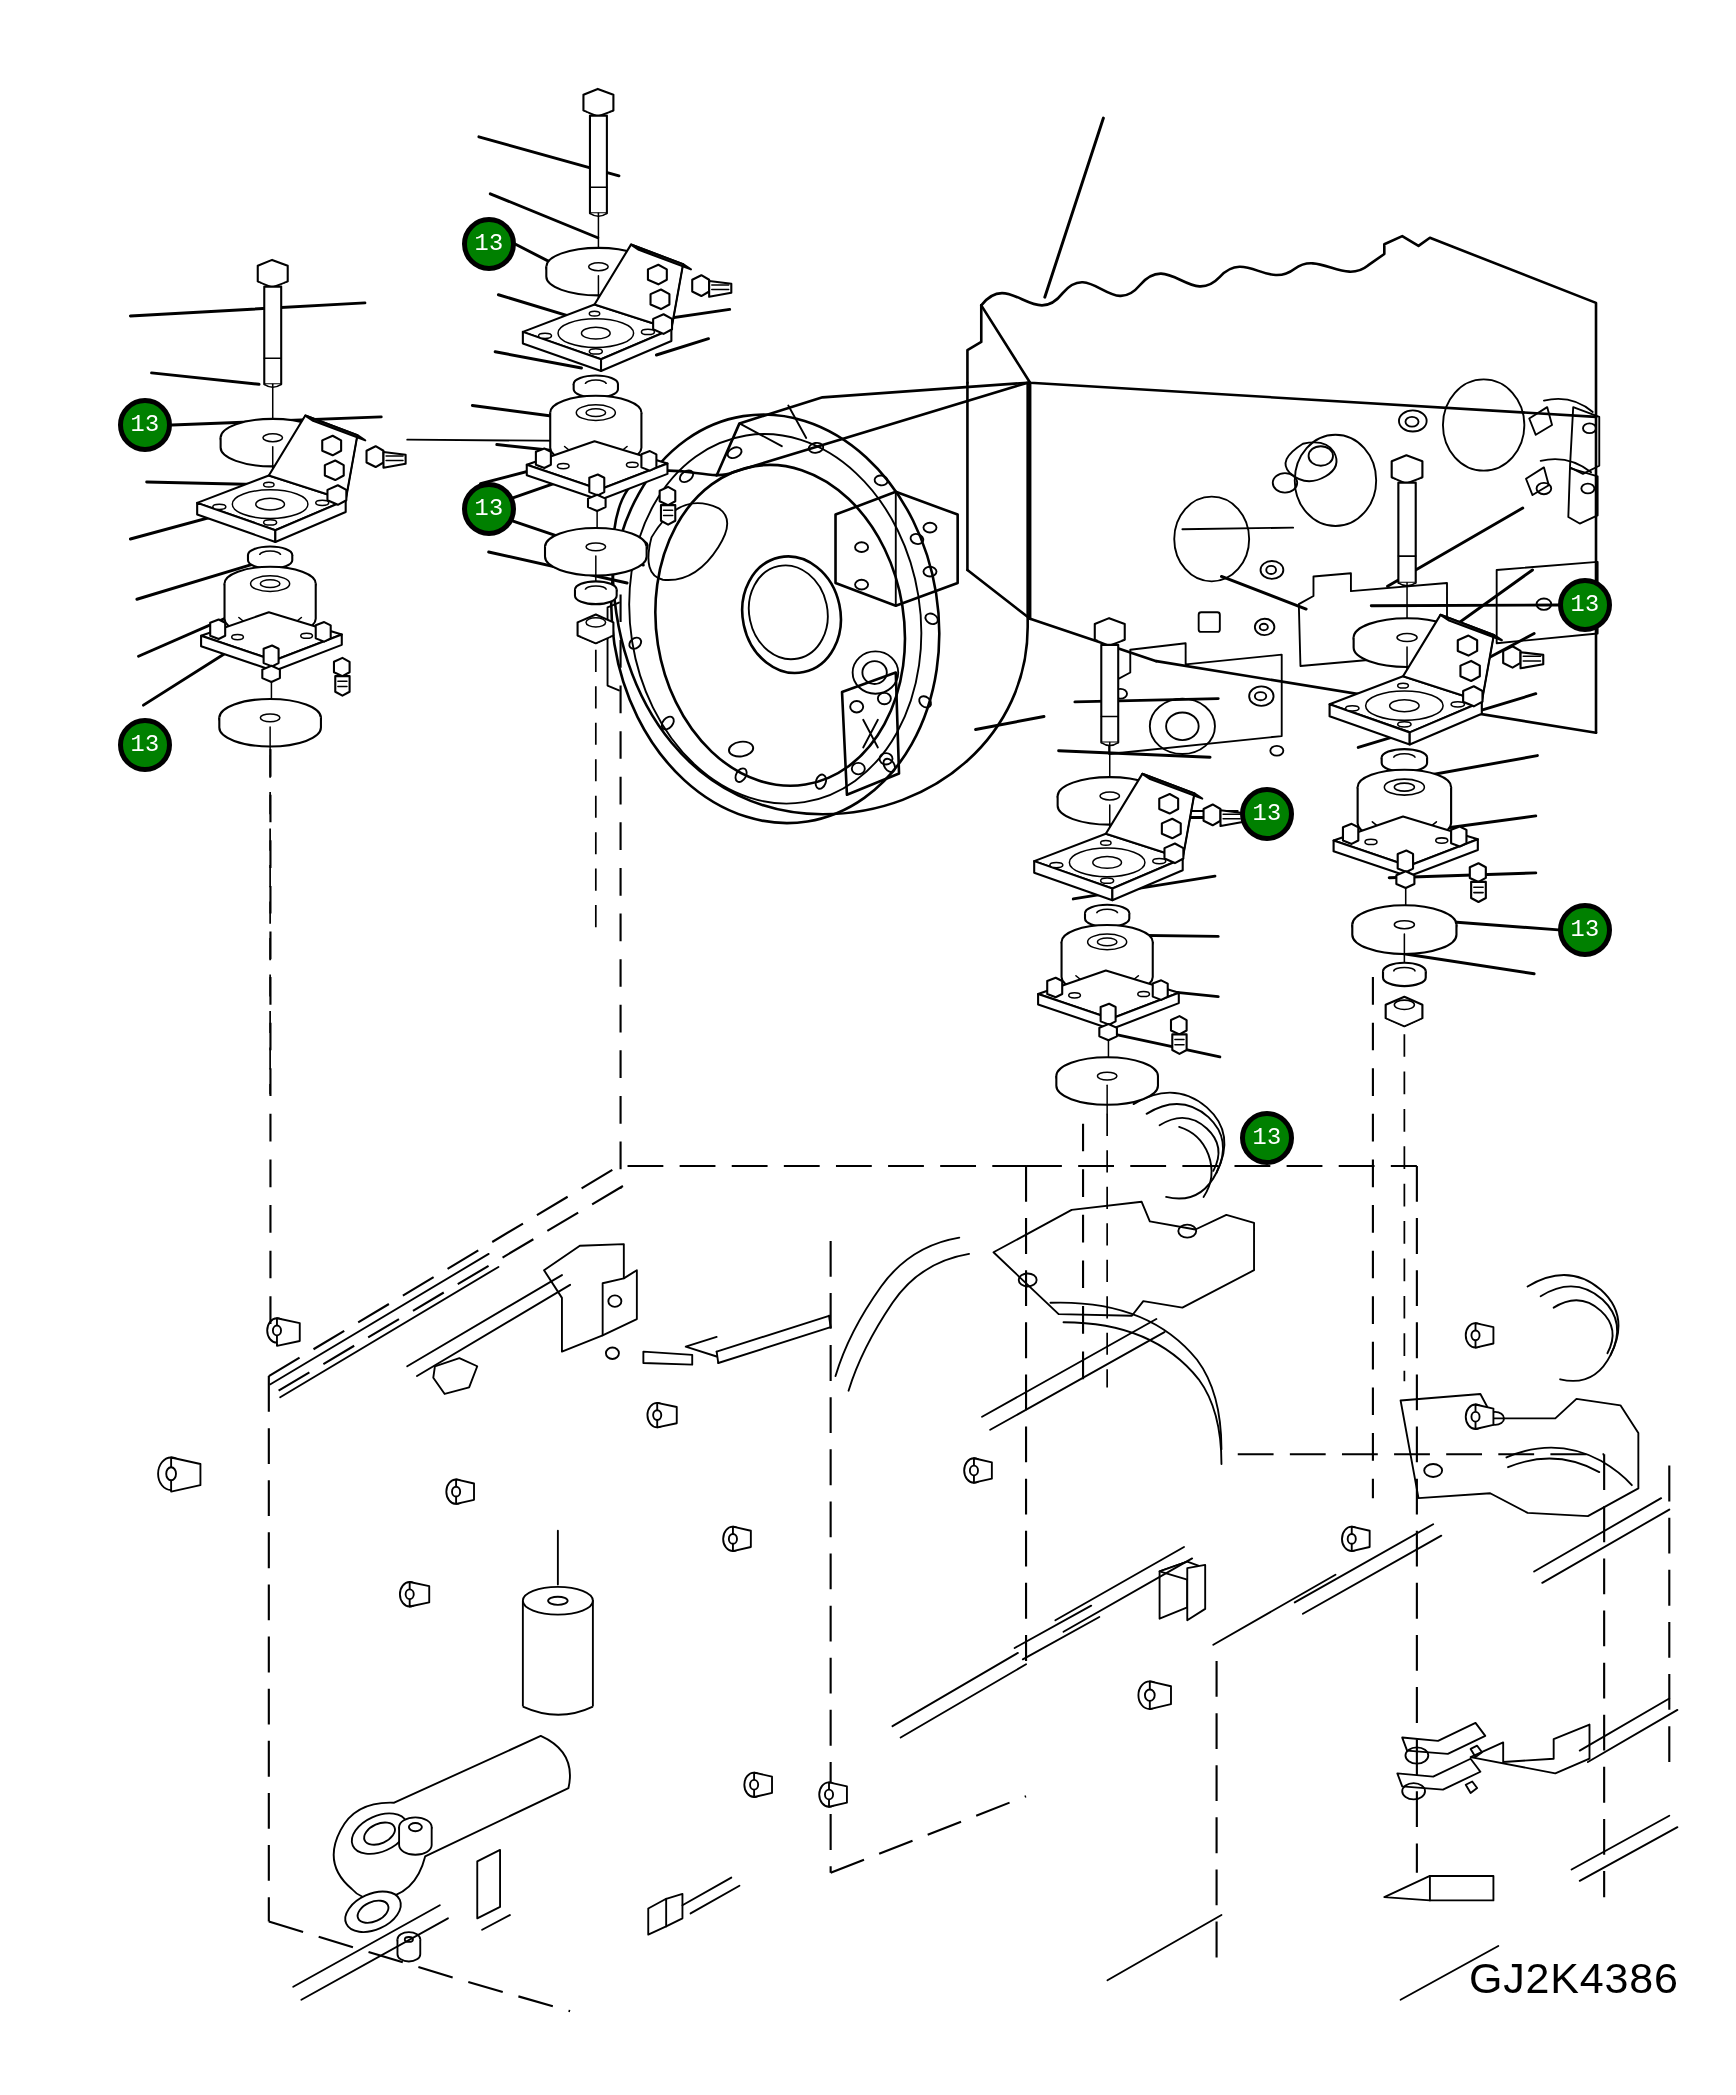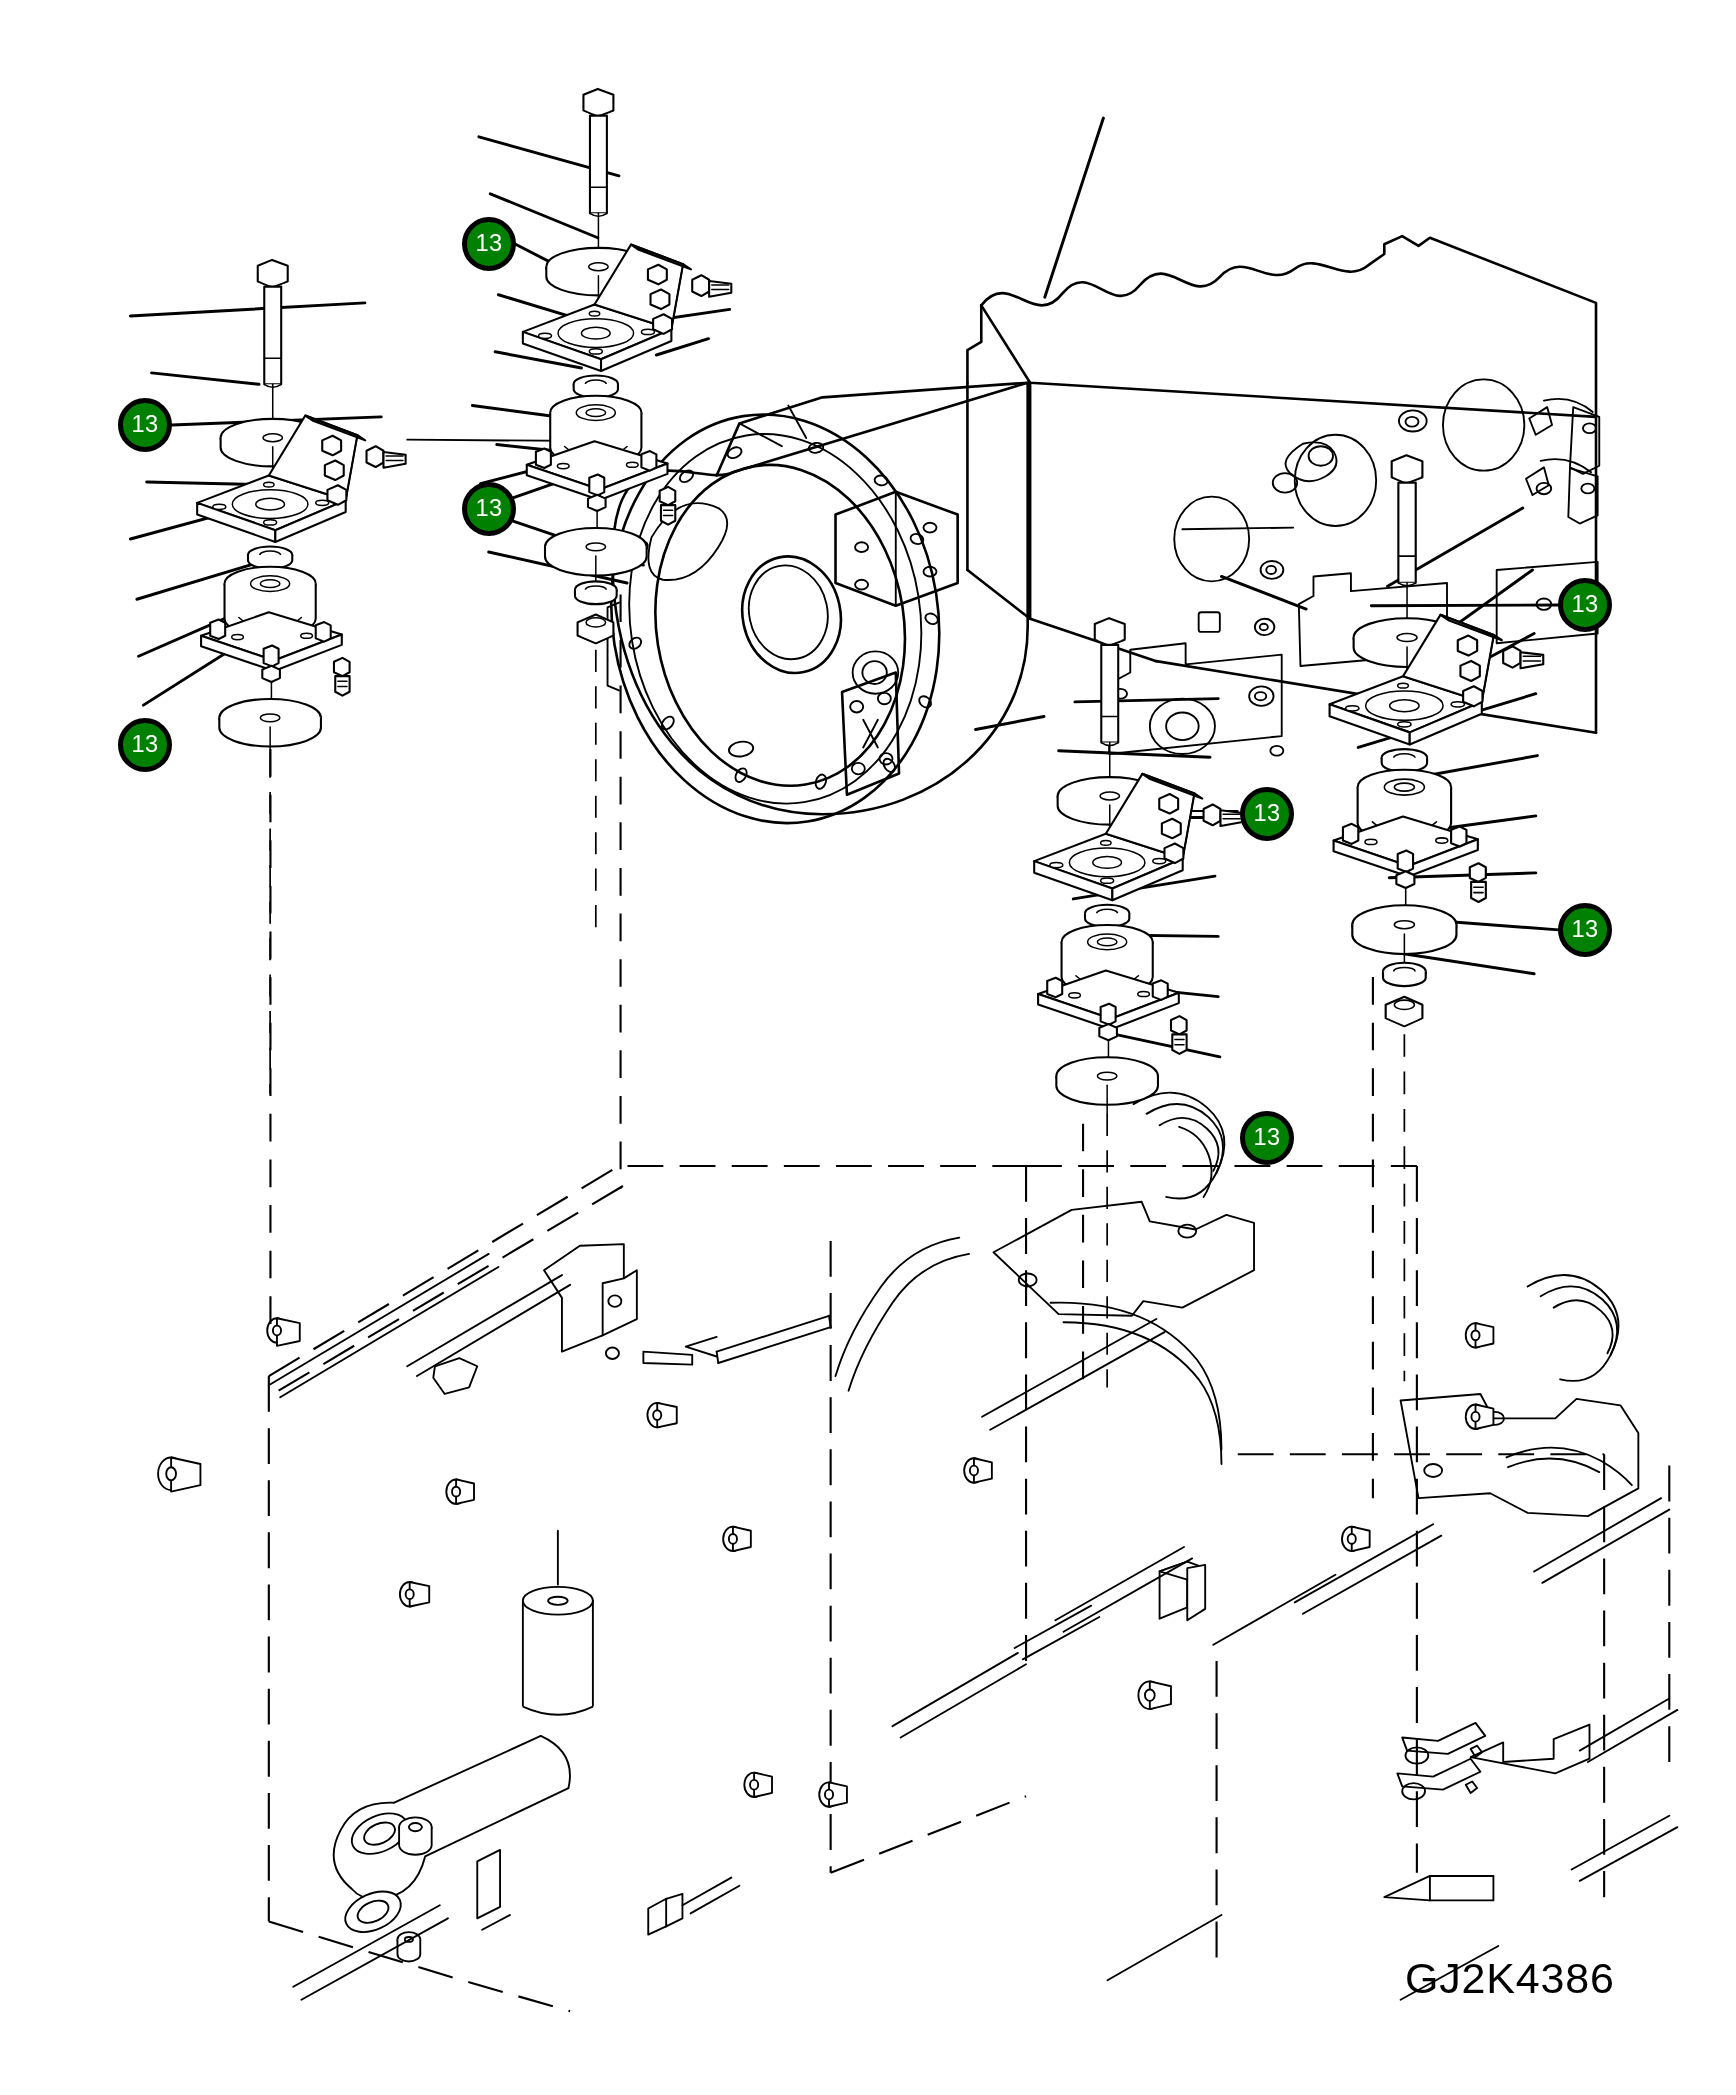--- a/index.html
+++ b/index.html
@@ -2,21 +2,21 @@
 <html style="font-size:13px"><head>
 <meta charset="utf-8">
 <title>Parts Diagram</title>
 <style>
   html,body{margin:0;padding:0;background:#ffffff;}
   body{font-family:"Liberation Sans","DejaVu Sans",sans-serif;}
   #stage{position:relative;width:1737px;height:2095px;background:#ffffff;overflow:hidden;}
   #art{position:absolute;left:0;top:0;width:1737px;height:2095px;}
   .badge{position:absolute;border-radius:50%;background:#008000;border:5.7px solid #000000;
          display:flex;align-items:center;justify-content:center;color:#ffffff;
-         font-family:Liberation Sans, sans-serif;font-size:23.6px;
+         font-family:Liberation Mono, monospace;font-size:23.6px;
          line-height:1;box-sizing:border-box;letter-spacing:0.4px;}
   #diagram-id{position:absolute;font-family:"Liberation Sans","DejaVu Sans",sans-serif;
               font-size:43px;color:#000000;letter-spacing:0.8px;white-space:nowrap;}
 </style>
 </head>
 <body>
 
 <div id="stage">
 
   <svg id="art" viewBox="0 0 2133 2573" xmlns="http://www.w3.org/2000/svg">
@@ -562,16 +562,16 @@
   <div class="badge" style="left:462px;top:482px;width:54px;height:54px;">13</div>
 
   <div class="badge" style="left:1558px;top:578px;width:54px;height:54px;">13</div>
 
   <div class="badge" style="left:1240px;top:787px;width:54px;height:54px;">13</div>
 
   <div class="badge" style="left:1558px;top:903px;width:54px;height:54px;">13</div>
 
   <div class="badge" style="left:1240px;top:1111px;width:54px;height:54px;">13</div>
 
-  <div id="diagram-id" style="left:1405px;top:1954px;">GJ2K4386</div>
+  <div id="diagram-id" style="left:1469px;top:1954px;">GJ2K4386</div>
 
 </div>
 
 
 </body></html>

